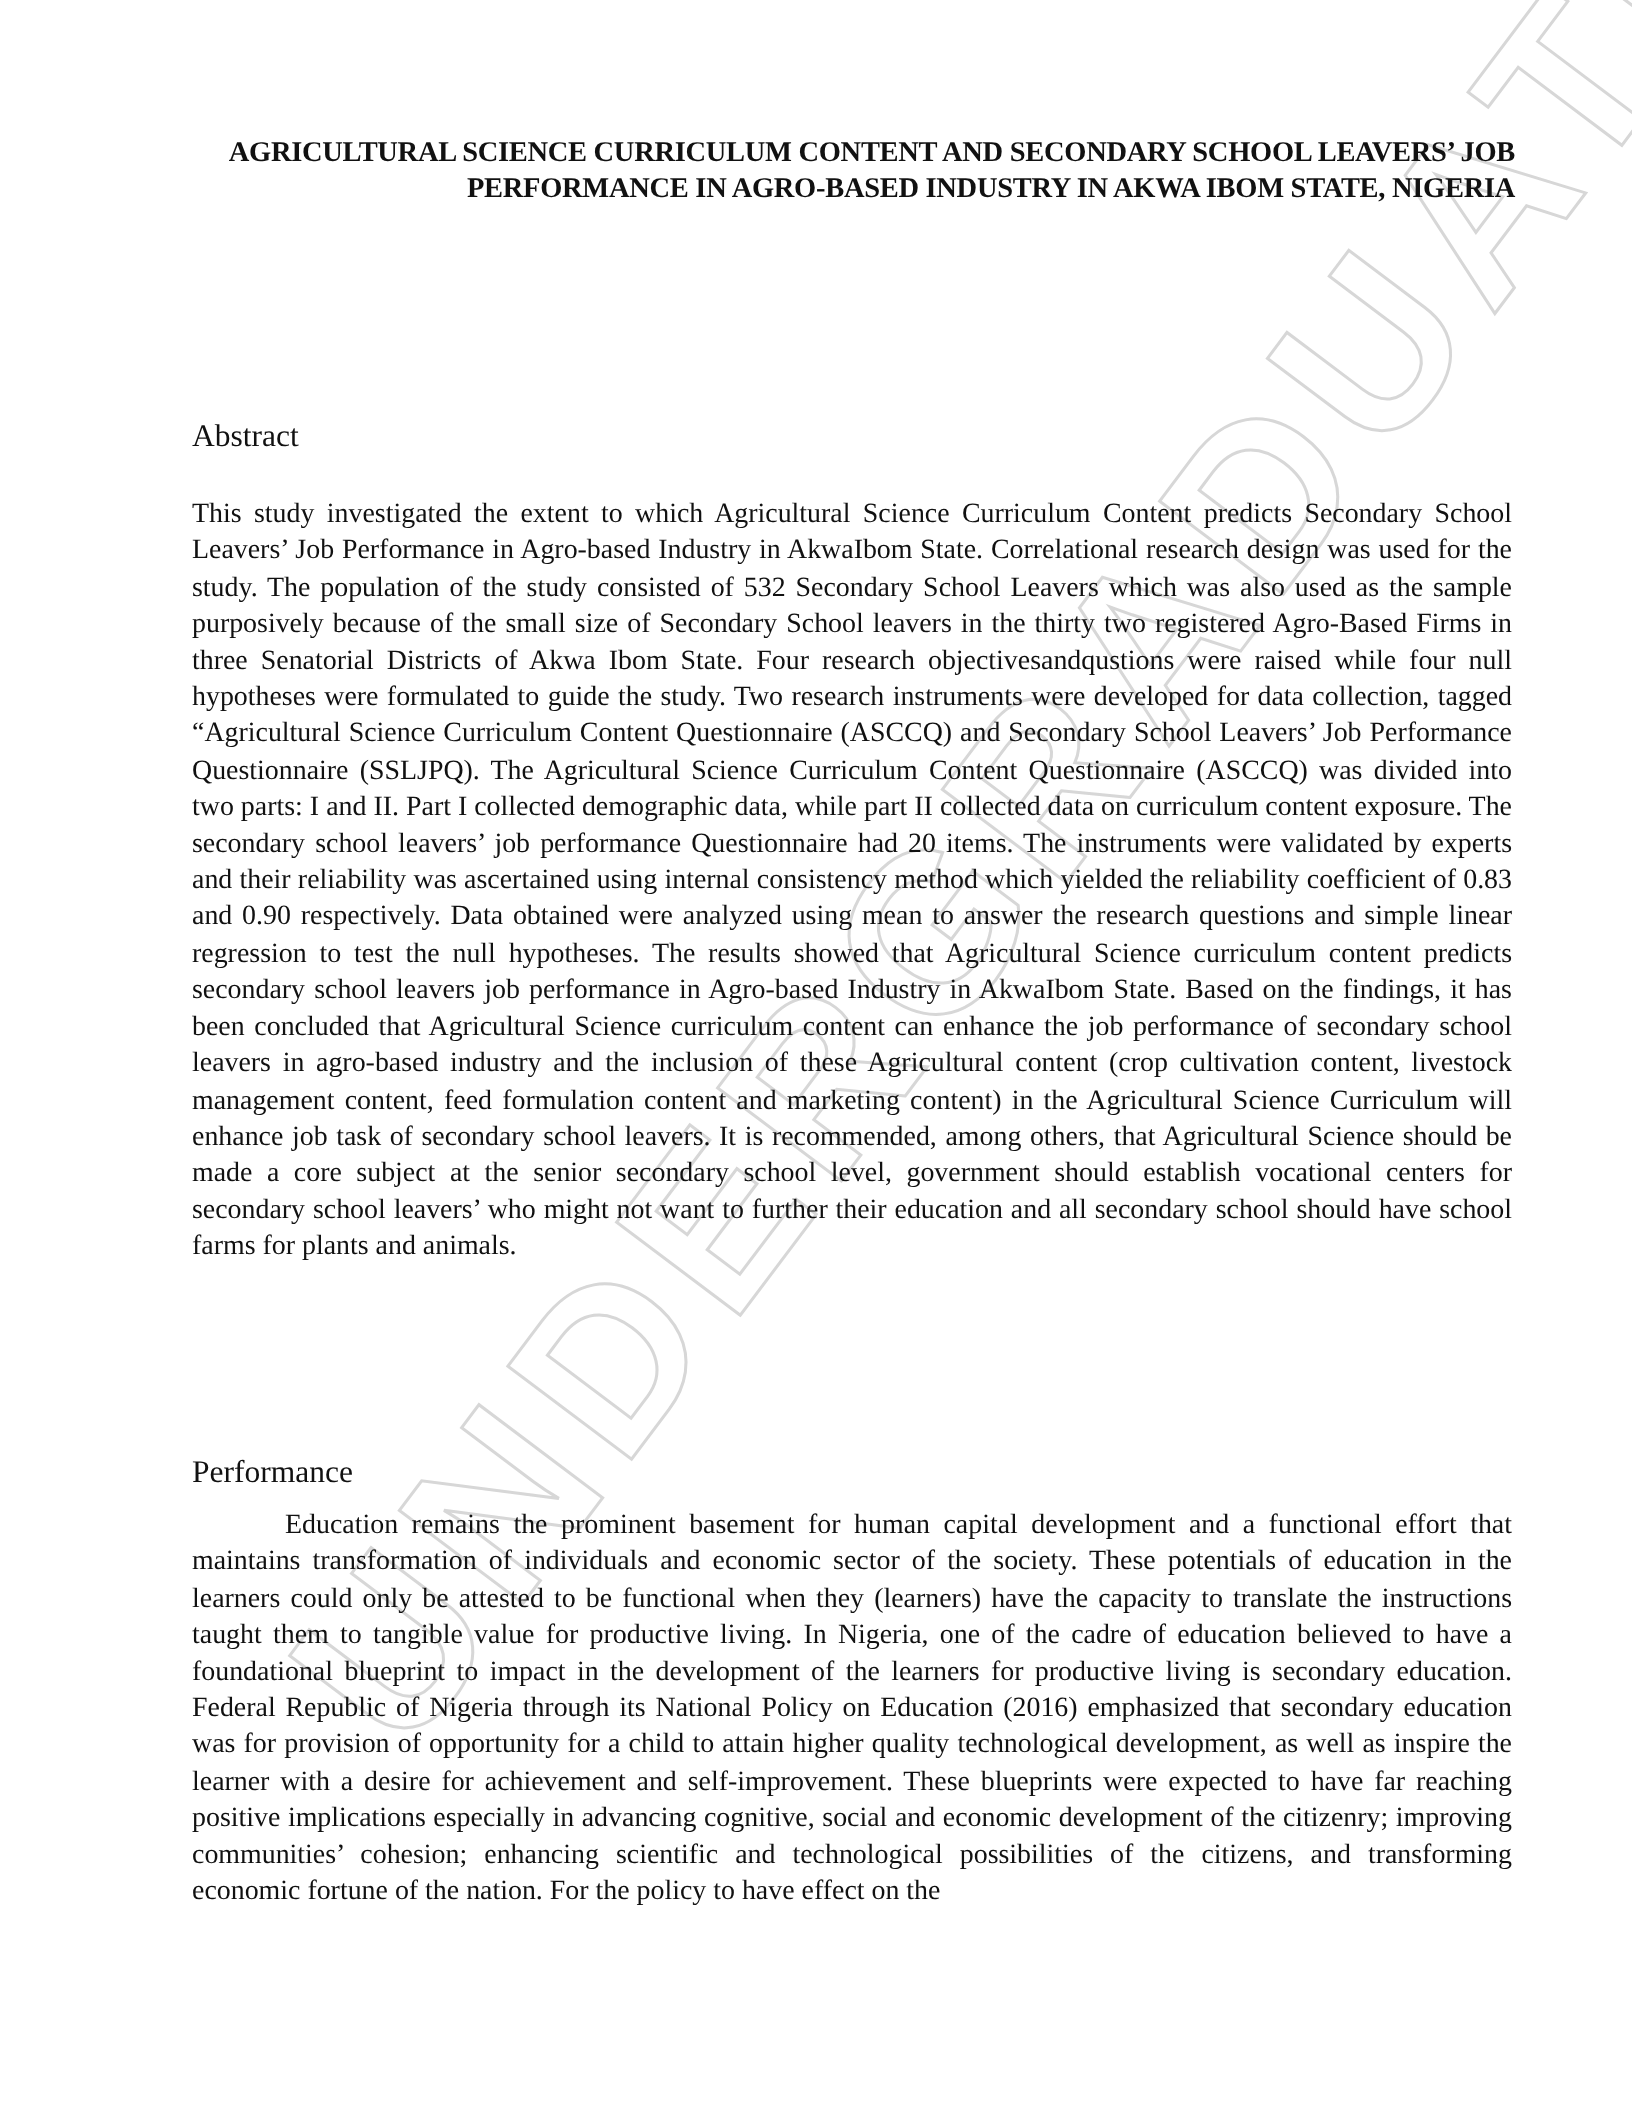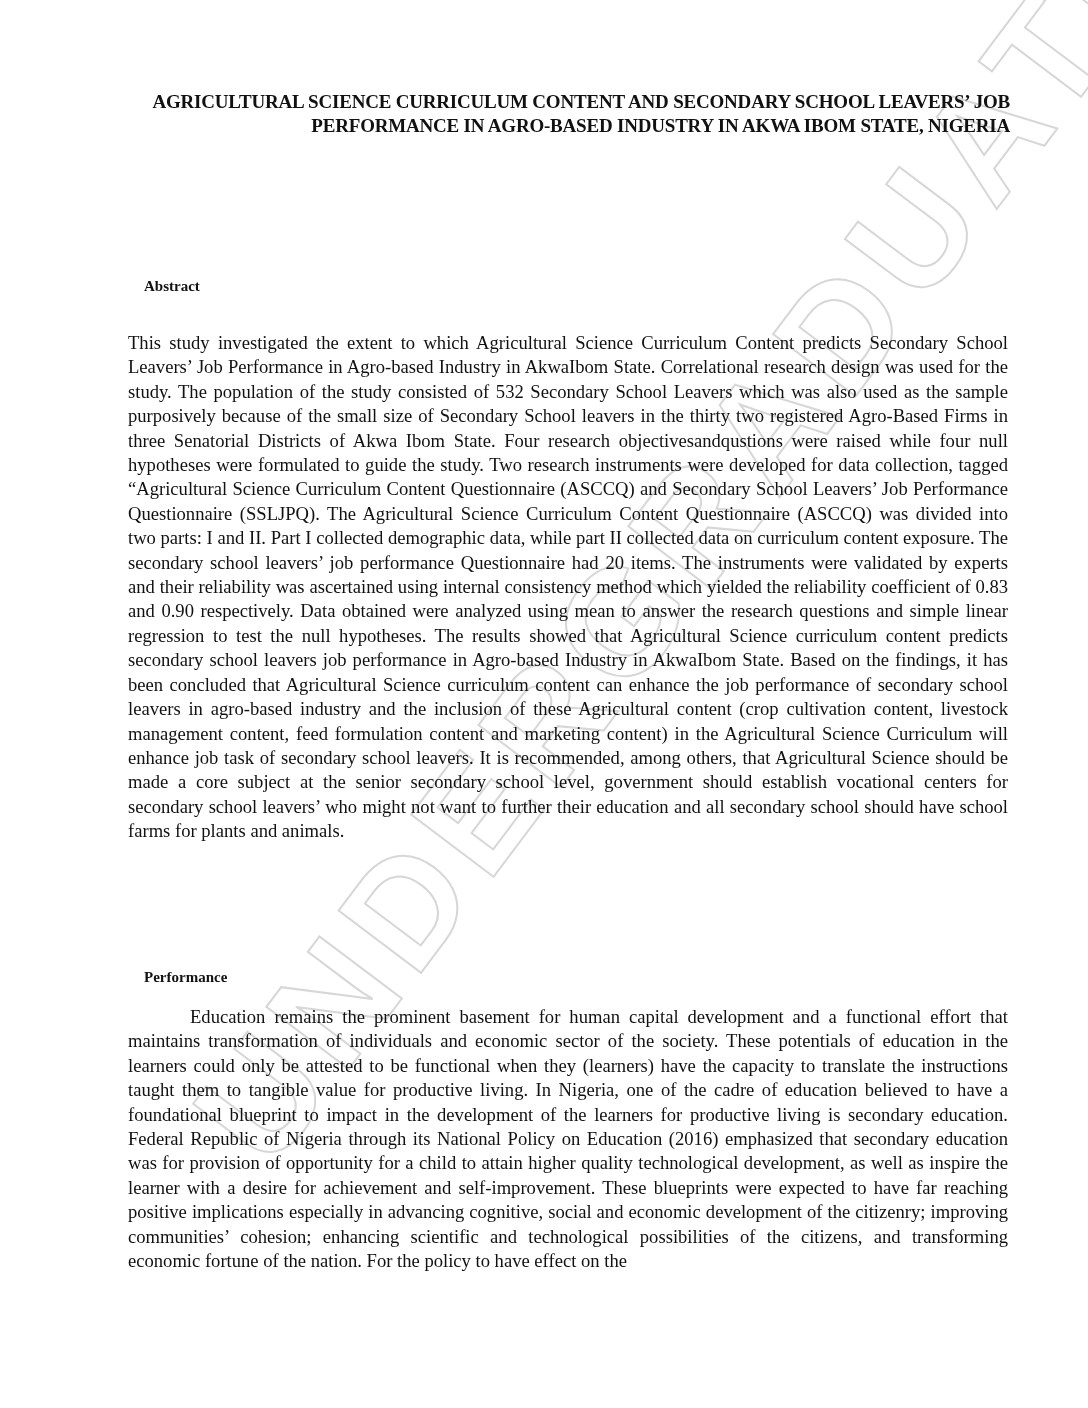--- a/index.html
+++ b/index.html
@@ -8,21 +8,21 @@
     position: absolute; left: 0; top: 0; width: 1088px; height: 1408px;
     background: #ffffff; color: #111111;
     font-family: "Liberation Serif", "DejaVu Serif", serif;
   }
   .title {
     position: absolute; left: 130px; top: 90px; width: 880px;
     text-align: right; font-weight: bold; font-size: 19px; line-height: 24px;
     letter-spacing: -0.2px;
   }
   .heading {
-    position: absolute; left: 144px; font-weight: bold; font-size: 15px;
+    position: absolute; left: 128px; font-weight: normal; font-size: 21px;
   }
   .body-text {
     position: absolute; left: 128px; width: 880px;
     font-size: 18.6px; line-height: 24.4px; text-align: justify;
   }
   .abstract-text { top: 320px; margin-top: 11px; }
   .keywords { top: 927px; font-size: 18.6px; line-height: 24px; }
   .intro-text { top: 958px; text-indent: 62px; margin-top: 47px; }
   .watermark {
     position: absolute; left: 150px; top: 260px; width: 0; height: 0;

